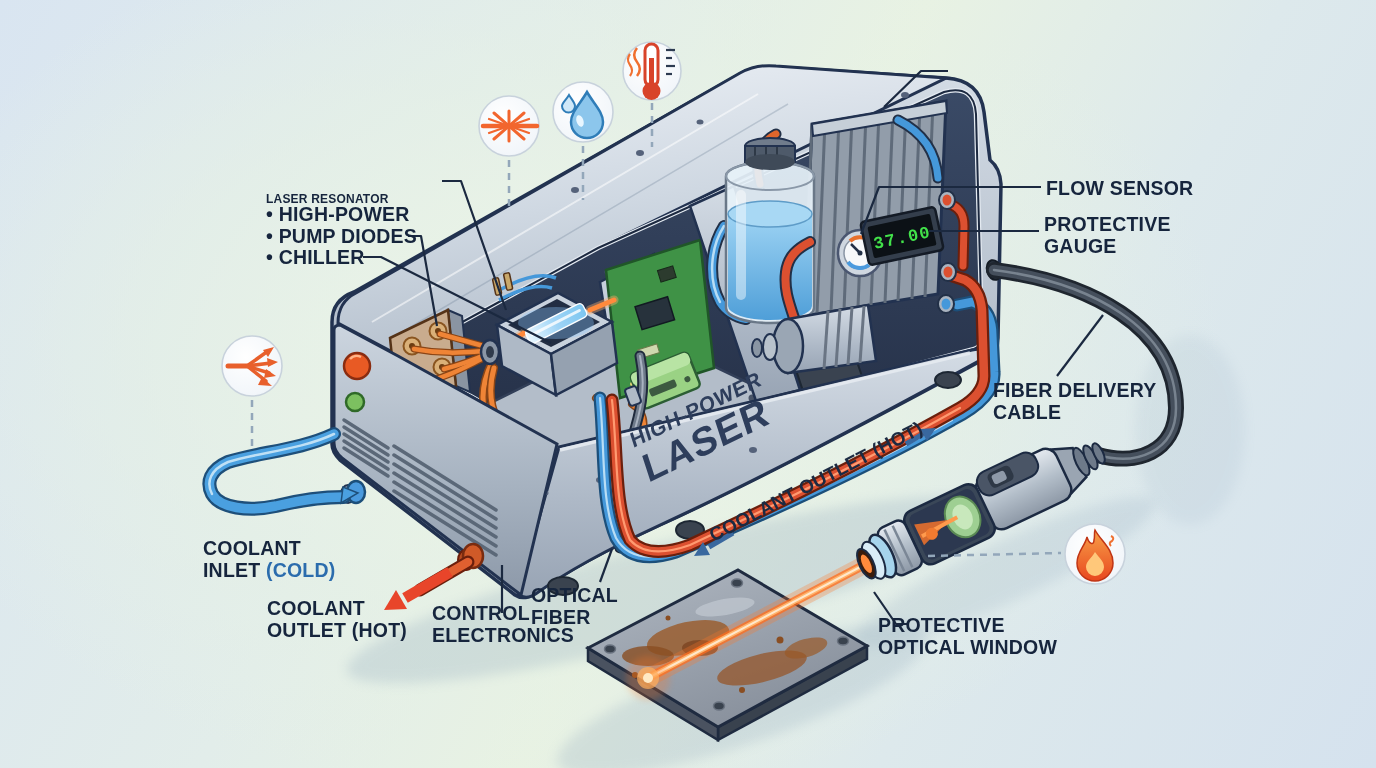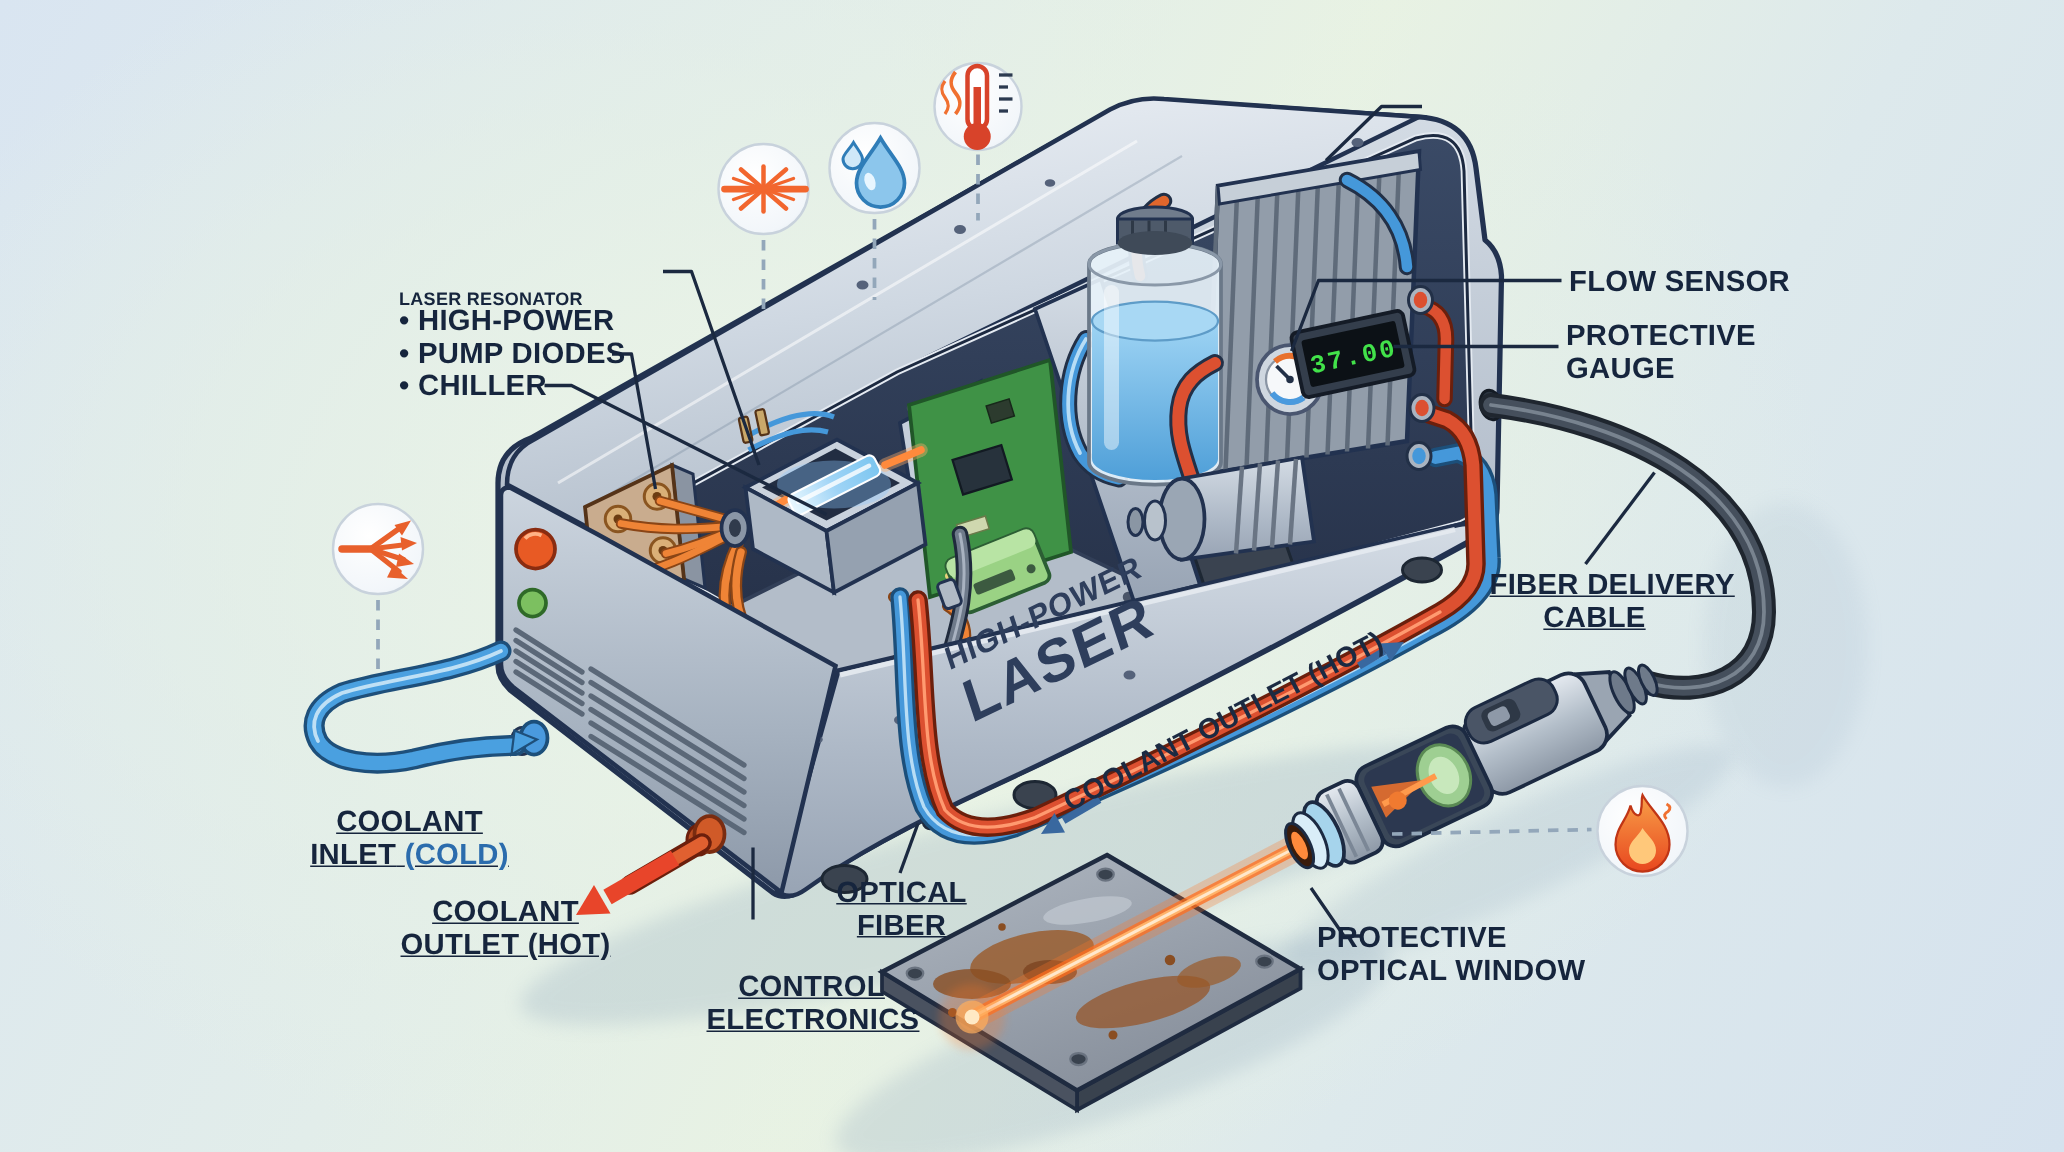--- a/index.html
+++ b/index.html
@@ -8,21 +8,21 @@
     font-family:"Liberation Sans","DejaVu Sans",sans-serif;
     background:
       radial-gradient(ellipse 900px 600px at 40% 46%, rgba(236,245,230,.95) 0%, rgba(230,241,229,.6) 45%, rgba(230,241,229,0) 75%),
       linear-gradient(118deg,#d9e5f1 0%,#e2edea 34%,#e8f2e3 52%,#dde9ec 72%,#d5e2ee 100%);
   }
   #scene{position:absolute;left:0;top:0;z-index:1;}
   .lbl{
     position:absolute;z-index:3;font-weight:bold;font-size:19.5px;line-height:21.5px;
     color:#16253d;letter-spacing:.2px;white-space:nowrap;
   }
-  .ctr{text-align:center;text-decoration:underline;}
+  .ctr{text-align:left;}
   .cold{color:#2b6cad;}
   .machine-text{
     position:absolute;z-index:2;left:622px;top:398px;width:160px;text-align:center;
     transform:rotate(-26deg) skewX(-8deg);color:#2e3e5c;font-weight:bold;line-height:1;
   }
   .machine-text .l1{font-size:21px;letter-spacing:.5px;}
   .machine-text .l2{font-size:39px;letter-spacing:1px;margin-top:2px;}
   .pipe-text{
     position:absolute;z-index:2;left:692px;top:471px;width:248px;text-align:center;
     transform:rotate(-27.5deg);color:#1b2a42;font-weight:bold;font-size:19px;letter-spacing:.2px;
@@ -533,21 +533,21 @@
 <div class="lbl ctr" style="left:203px;top:538px;width:140px;">
   <div>COOLANT</div>
   <div><span>INLET</span> <span class="cold">(COLD)</span></div>
 </div>
 
 <div class="lbl ctr" style="left:267px;top:598px;width:140px;">
   <div>COOLANT</div>
   <div>OUTLET (HOT)</div>
 </div>
 
-<div class="lbl ctr" style="left:432px;top:648px;width:140px;margin-left:39px;">
+<div class="lbl ctr" style="left:432px;top:603px;width:140px;">
   <div>CONTROL</div>
   <div>ELECTRONICS</div>
 </div>
 
 <div class="lbl ctr" style="left:531px;top:585px;width:140px;">
   <div>OPTICAL</div>
   <div>FIBER</div>
 </div>
 
 <div class="lbl" style="left:878px;top:615px;">

